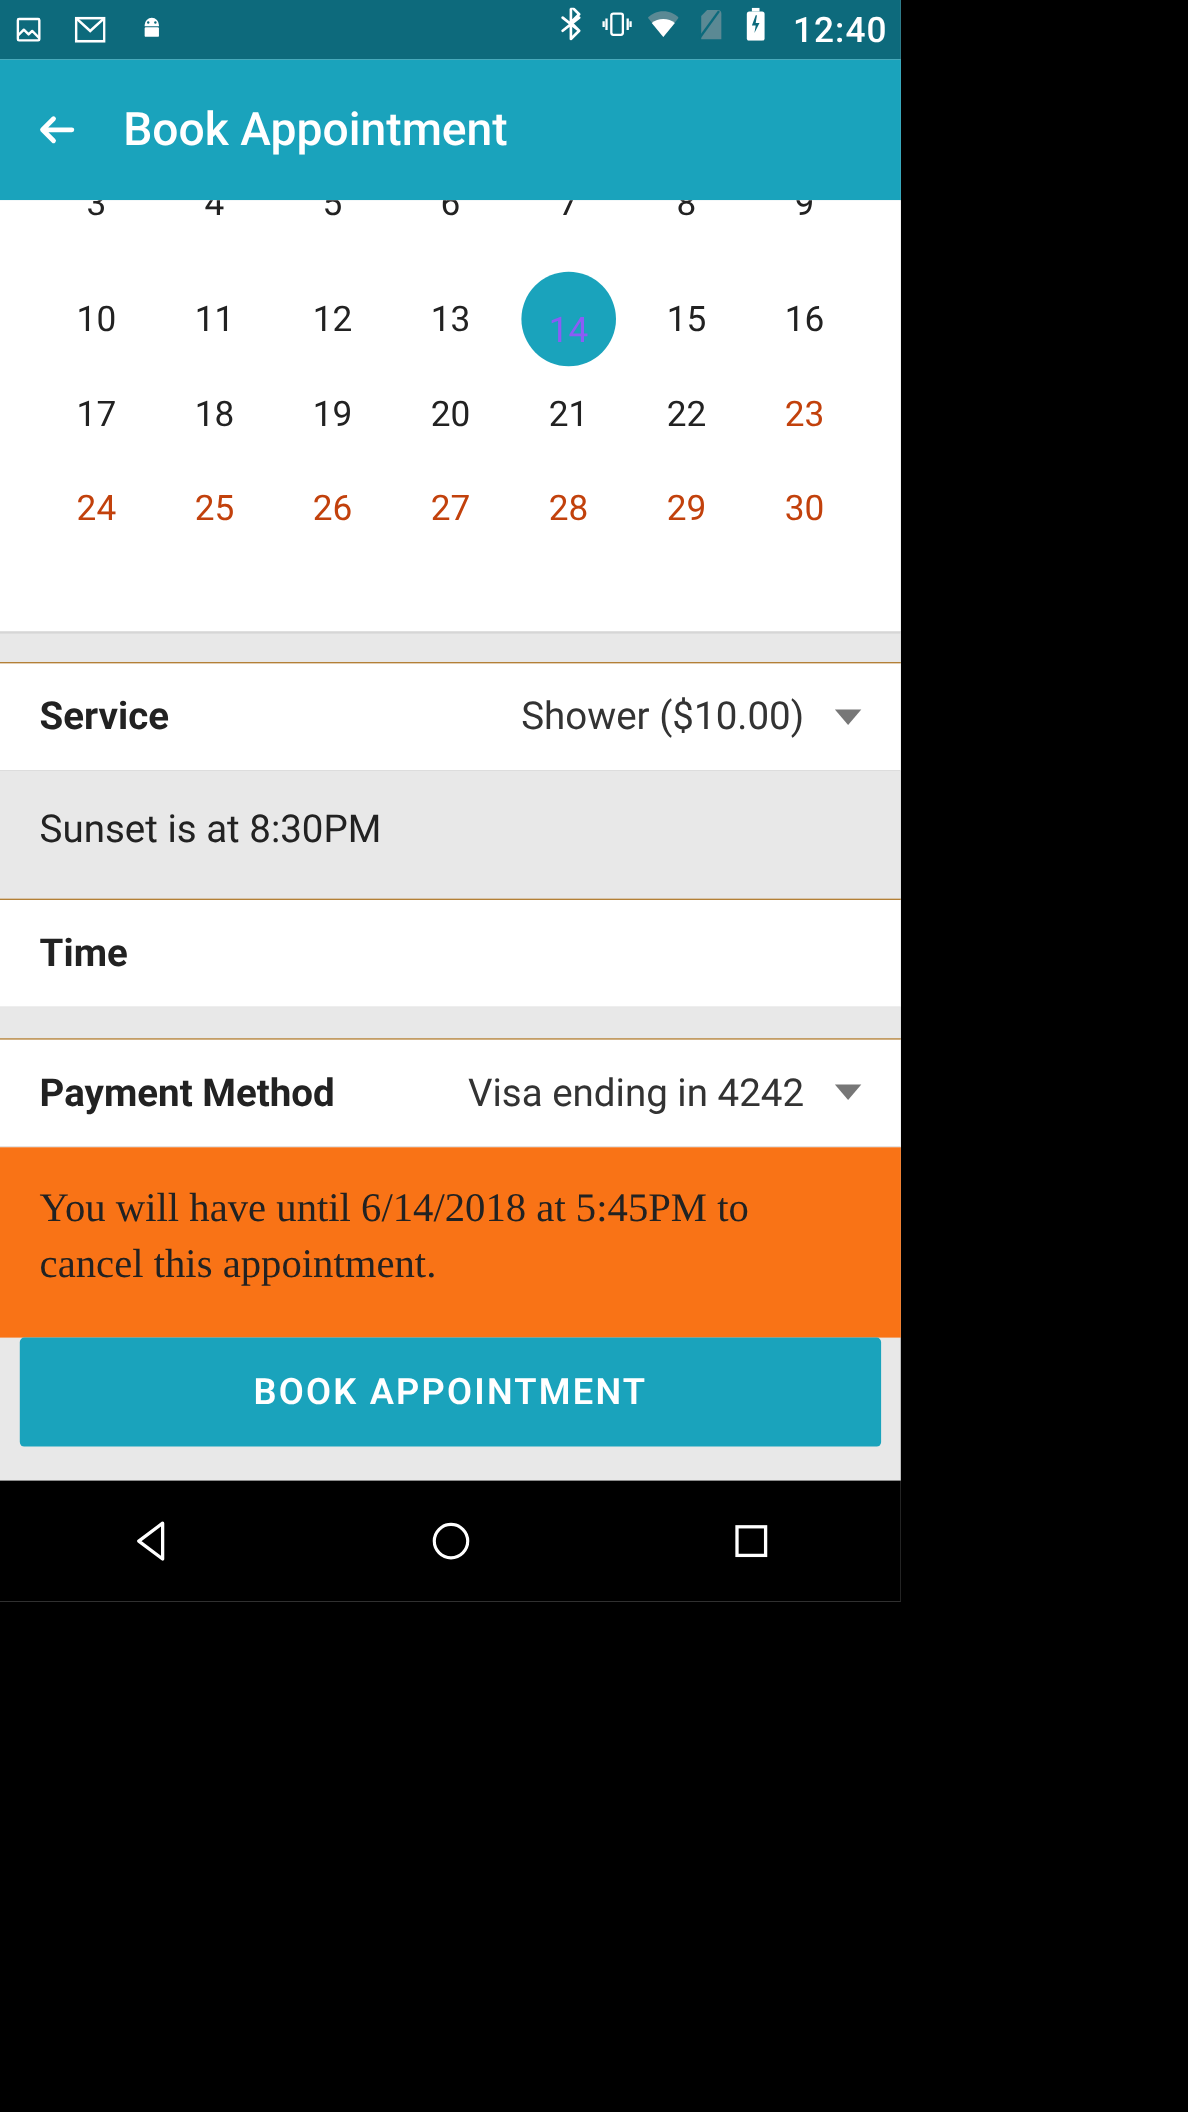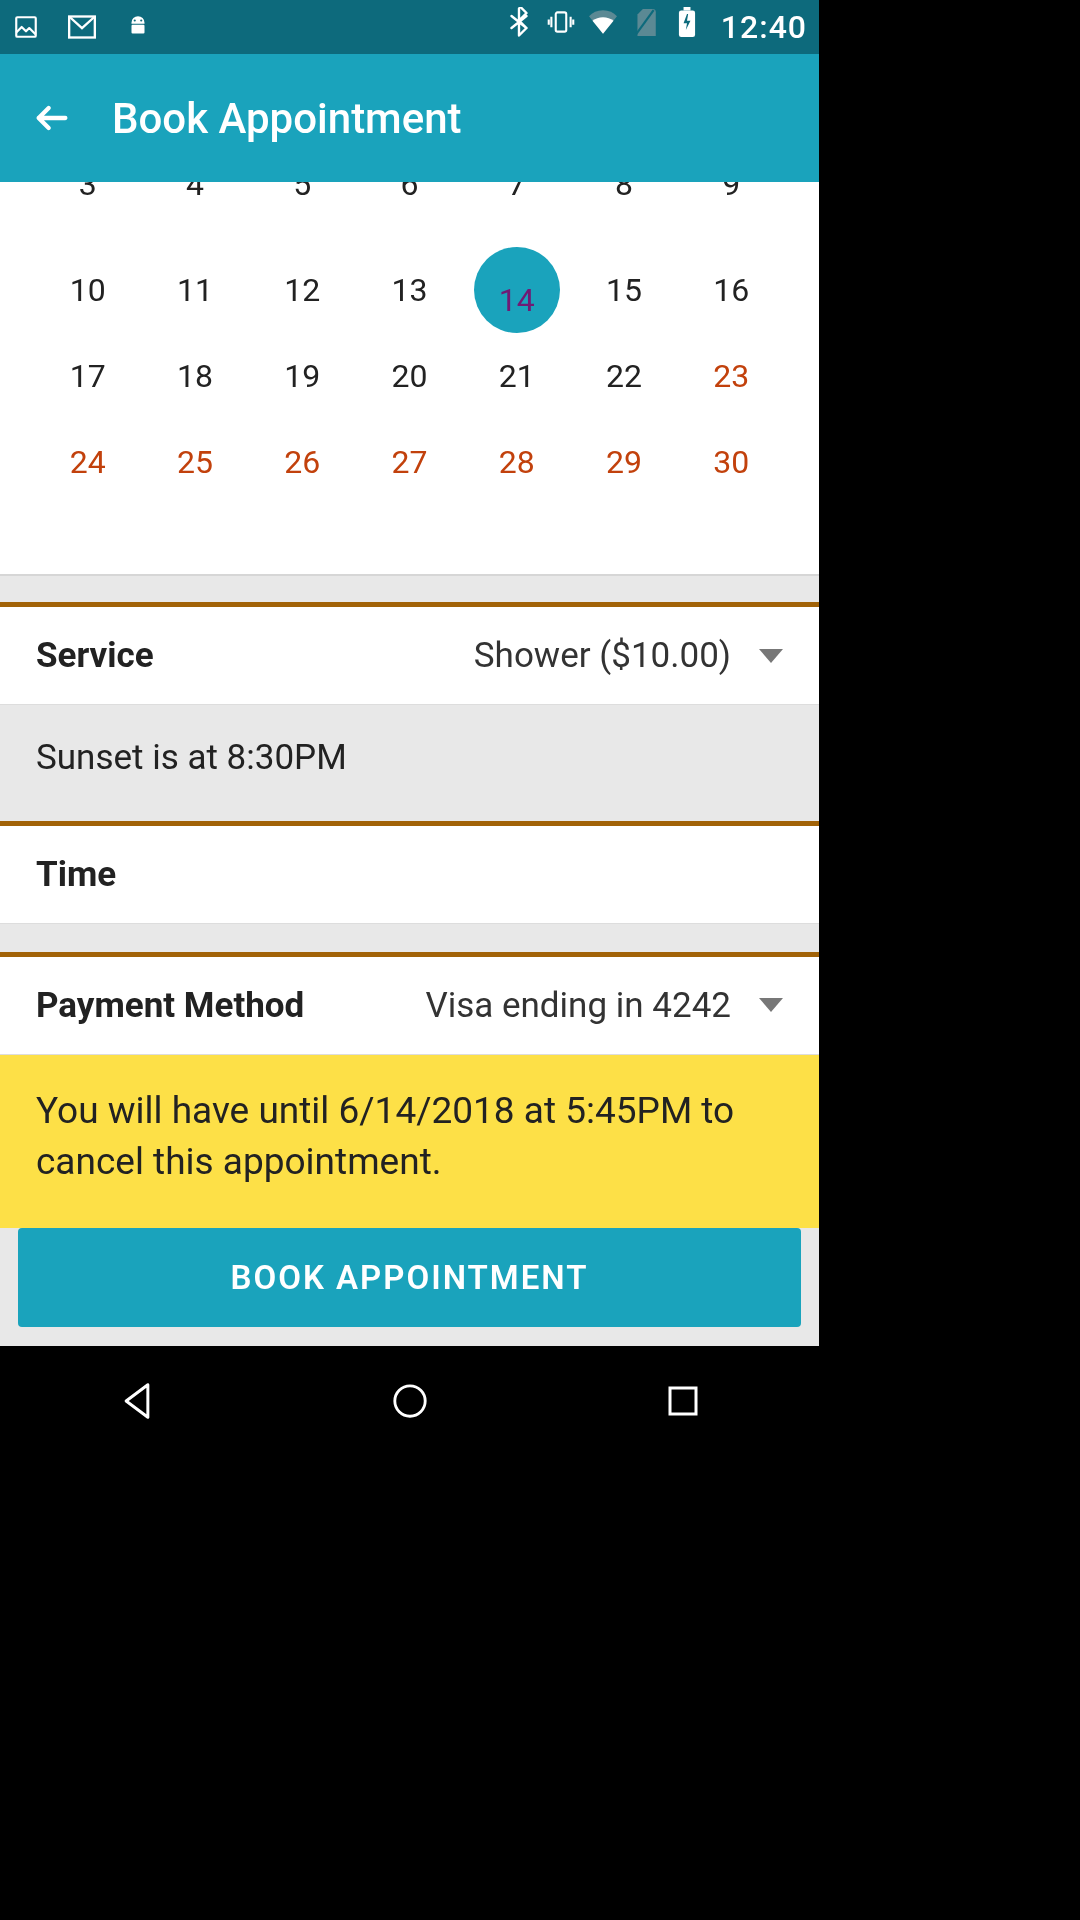--- a/index.html
+++ b/index.html
@@ -21,31 +21,31 @@
 
 .calendar { background:#fff; padding:0 0 90px 0; }
 .cal-grid { display:grid; grid-template-columns:repeat(7,1fr); row-gap:42px; padding:0 34px; }
 .cal-cell { height:44px; display:flex; align-items:center; justify-content:center; position:relative; }
 .cal-cell.clip { overflow:hidden; }
 .cal-cell.clip .cal-num { position:relative; top:-20px; }
 .cal-num { font-size:32px; color:#222; font-weight:400; }
 .cal-num.dim { color:#c2410c; }
 .cal-cell.sel { }
 .cal-cell.sel::before { content:""; position:absolute; width:86px; height:86px; border-radius:50%; background:#1aa3bc; }
-.cal-cell.sel .cal-num { position:relative; color:#701a75; z-index:1;margin-top:20px; }
+.cal-cell.sel .cal-num { position:relative; color:#8b5cf6; z-index:1;margin-top:20px; }
 .gap { height:28px; background:#e8e8e8; border-top:2px solid #d6d6d6; }
 .gap-s { height:28px; background:#e8e8e8; }
-.row { background:#fff; display:flex; align-items:center; justify-content:space-between; padding:28px 36px; border-top:5px solid #a16207; border-bottom:1px solid #ddd; }
+.row { background:#fff; display:flex; align-items:center; justify-content:space-between; padding:28px 36px; border-top:1px solid #a16207; border-bottom:1px solid #ddd; }
 .row-label { font-size:35px; font-weight:700; color:#222; }
 .row-value-wrap { display:flex; align-items:center; gap:28px;justify-content:space-between; }
 .row-value { font-size:35px; color:#333; font-weight:400; }
 .caret { width:0;height:0;border-left:12px solid transparent;border-right:12px solid transparent;border-top:14px solid #777; }
 
 .info { background:#e8e8e8; padding:30px 36px 40px 36px; font-size:35px; color:#222; line-height:1.3; }
-.info-lg { background:#fde047; padding:30px 36px 40px 36px; font-size:37px; color:#222; line-height:1.4; }
+.info-lg { background:#f97316; padding:30px 36px 40px 36px; font-size:37px; color:#222; line-height:1.4;font-family:Liberation Serif, serif; }
 
 
 .btn-wrap { padding:0 18px; }
 .book-btn { background:#1aa3bc; color:#fff; font-size:33px; font-weight:600; letter-spacing:2px; text-align:center; padding:30px 0; border-radius:4px; }
 
 
 .navbar { position:absolute; bottom:0; left:0; right:0; height:110px; background:#000; display:flex; align-items:center; justify-content:space-around; }
 .nav-icon { width:44px; height:44px; display:flex; align-items:center; justify-content:center; }
 </style>
 </head>

